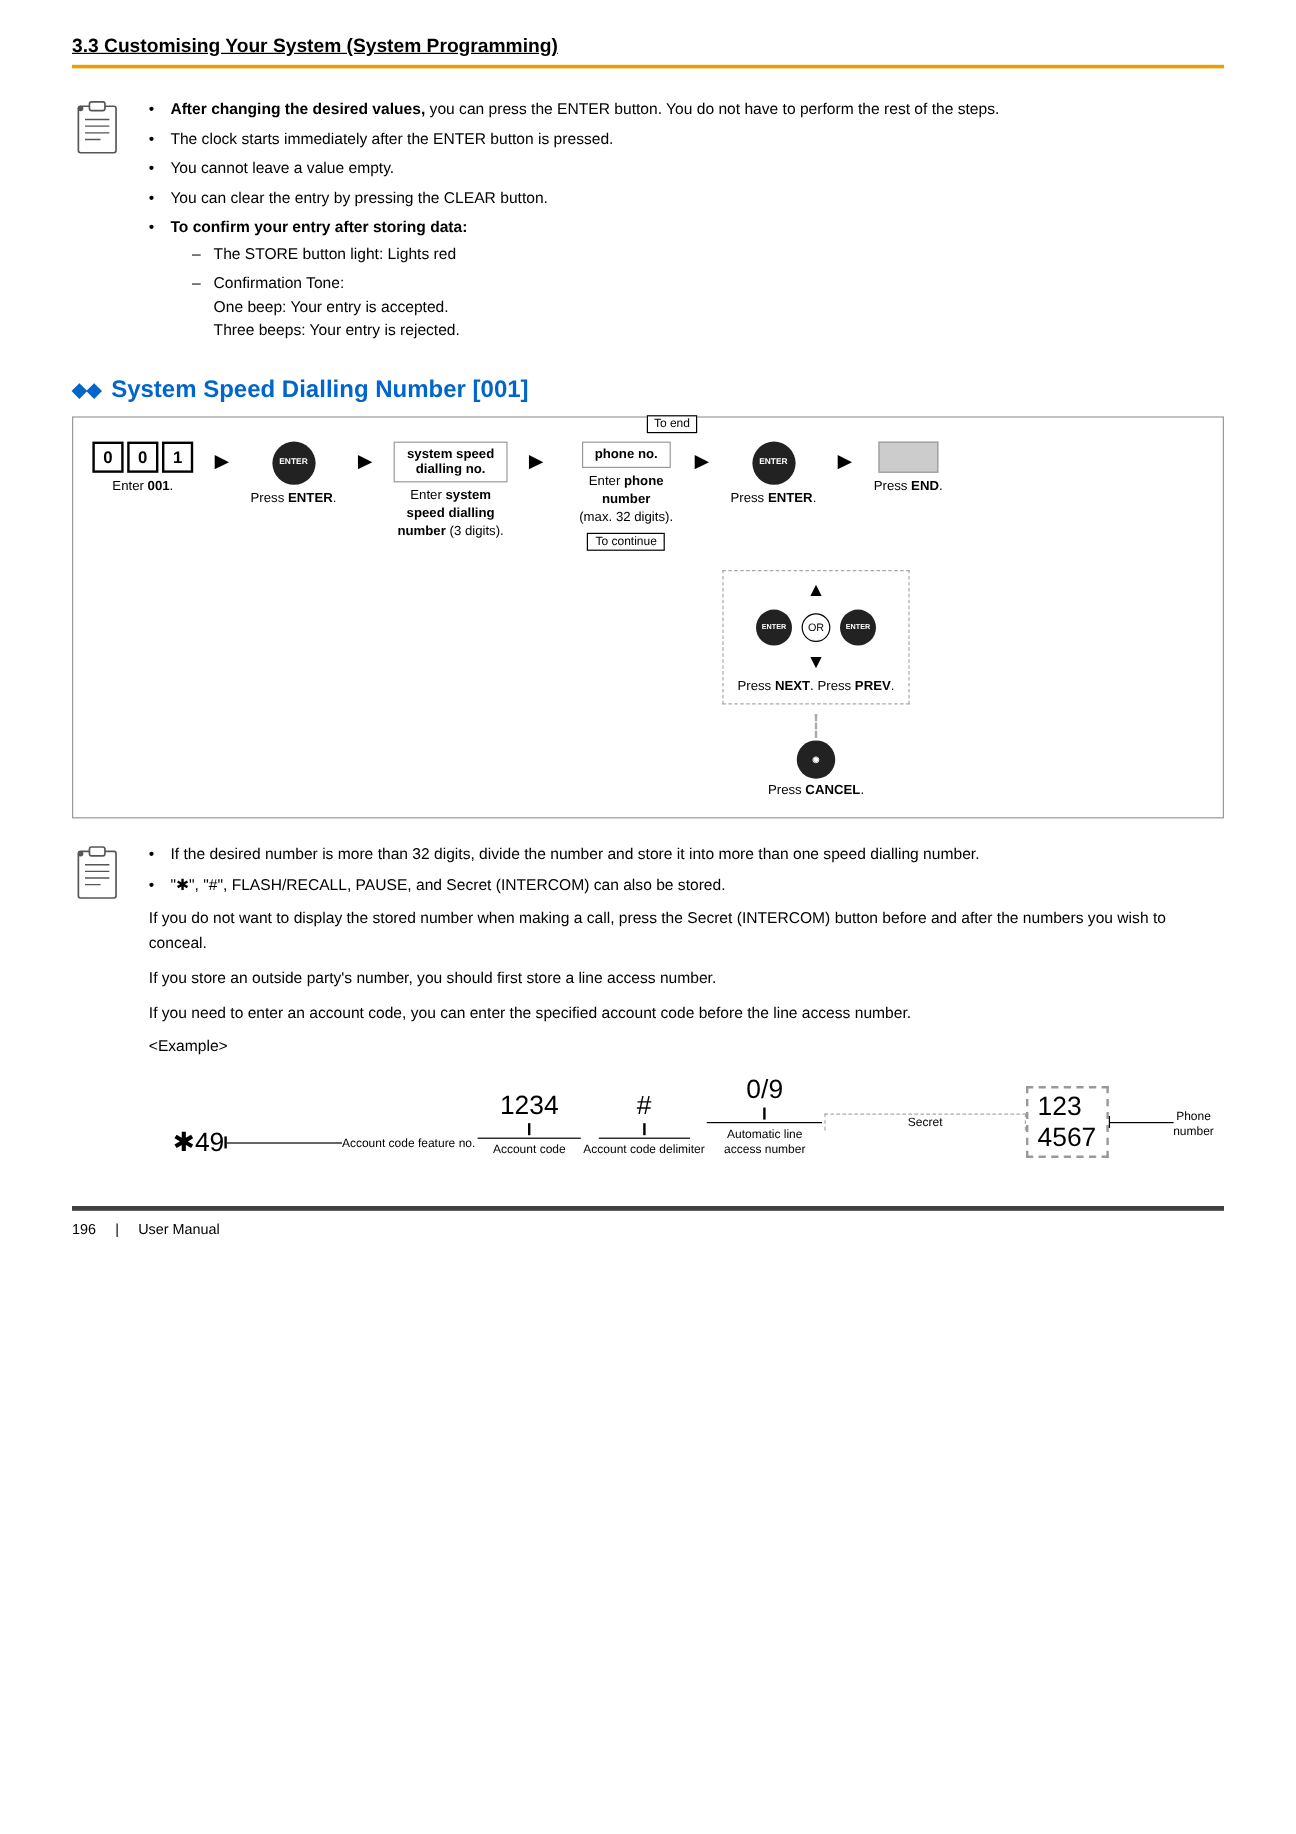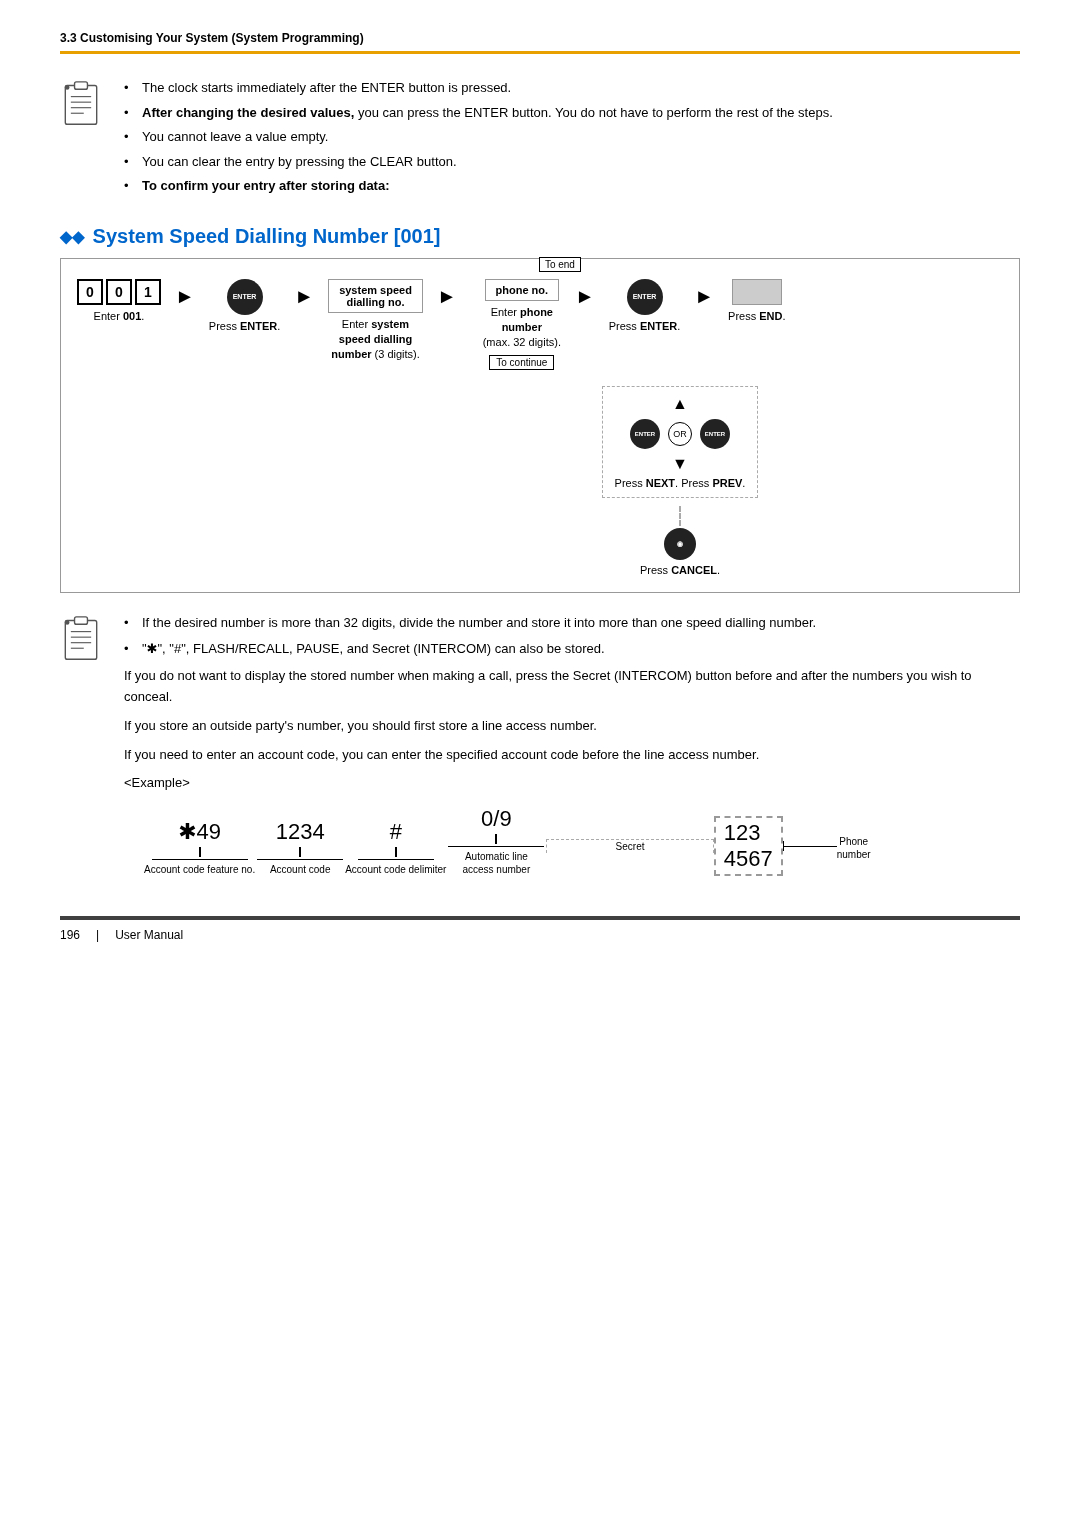--- a/index.html
+++ b/index.html
@@ -14,21 +14,22 @@
     .page {
       padding: 30px 60px 40px 60px;
     }
     .header-bar {
       border-bottom: 3px solid #E8A000;
       padding-bottom: 6px;
       margin-bottom: 24px;
     }
     .header-bar span {
       font-weight: bold;
-      font-size: 12px;
+      font-size: 16px;
+      text-decoration: underline;
     }
     .note-block {
       display: flex;
       align-items: flex-start;
       margin-bottom: 10px;
       gap: 16px;
     }
     .note-icon {
       width: 48px;
       min-width: 48px;
@@ -172,27 +173,31 @@
         <rect x="14" y="2" width="14" height="8" rx="2" fill="white" stroke="#555" stroke-width="1.5"></rect>
         <line x1="10" y1="18" x2="32" y2="18" stroke="#555" stroke-width="1.2"></line>
         <line x1="10" y1="24" x2="32" y2="24" stroke="#555" stroke-width="1.2"></line>
         <line x1="10" y1="30" x2="32" y2="30" stroke="#555" stroke-width="1.2"></line>
         <line x1="10" y1="36" x2="24" y2="36" stroke="#555" stroke-width="1.2"></line>
         <circle cx="6" cy="8" r="2.5" fill="#555"></circle>
       </svg>
     </div>
     <div class="note-content">
       <ul>
-        <li>The clock starts immediately after the ENTER button is pressed.</li>
         <li>
           <b>After changing the desired values,</b> you can press the ENTER button. You do not have to perform the rest of the steps.
         </li>
+        <li>The clock starts immediately after the ENTER button is pressed.</li>
         <li>You cannot leave a value empty.</li>
         <li>You can clear the entry by pressing the CLEAR button.</li>
         <li><b>To confirm your entry after storing data:</b>
+          <ul style="list-style:none; padding-left:0; margin-top:3px;">
+            <li class="sub-item">The STORE button light: Lights red</li>
+            <li class="sub-item">Confirmation Tone:<br>One beep: Your entry is accepted.<br>Three beeps: Your entry is rejected.</li>
+          </ul>
         </li>
       </ul>
     </div>
   </div>
 
   <div class="section-title">
     <span style="color:#0066CC; font-size:16px;">◆◆</span>
     <span>System Speed Dialling Number [001]</span>
   </div>
 
@@ -293,21 +298,21 @@
           "✱", "#", FLASH/RECALL, PAUSE, and Secret (INTERCOM) can also be stored.
         </li>
       </ul>
       <p class="body-text">If you do not want to display the stored number when making a call, press the Secret (INTERCOM) button before and after the numbers you wish to conceal.</p>
       <p class="body-text">If you store an outside party's number, you should first store a line access number.</p>
       <p class="body-text">If you need to enter an account code, you can enter the specified account code before the line access number.</p>
       <p class="body-text">&lt;Example&gt;</p>
 
       <div style="display:flex; align-items:flex-end; margin-top:12px; gap:0; margin-left:20px;">
 
-        <div style="display:flex; flex-direction:column; align-items:center; min-width:100px;">
+        <div style="display:flex; flex-direction:row; align-items:center; min-width:100px;">
           <span style="font-size:22px;">✱49</span>
           <div style="width:2px; height:10px; background:#000; margin:2px 0;"></div>
           <div style="height:1px; width:96px; background:#000;"></div>
           <span style="font-size:10px; text-align:center; margin-top:3px; line-height:1.3;">Account code feature no.</span>
         </div>
 
         <div style="display:flex; flex-direction:column; align-items:center; min-width:90px;">
           <span style="font-size:22px;">1234</span>
           <div style="width:2px; height:10px; background:#000; margin:2px 0;"></div>
           <div style="height:1px; width:86px; background:#000;"></div>

